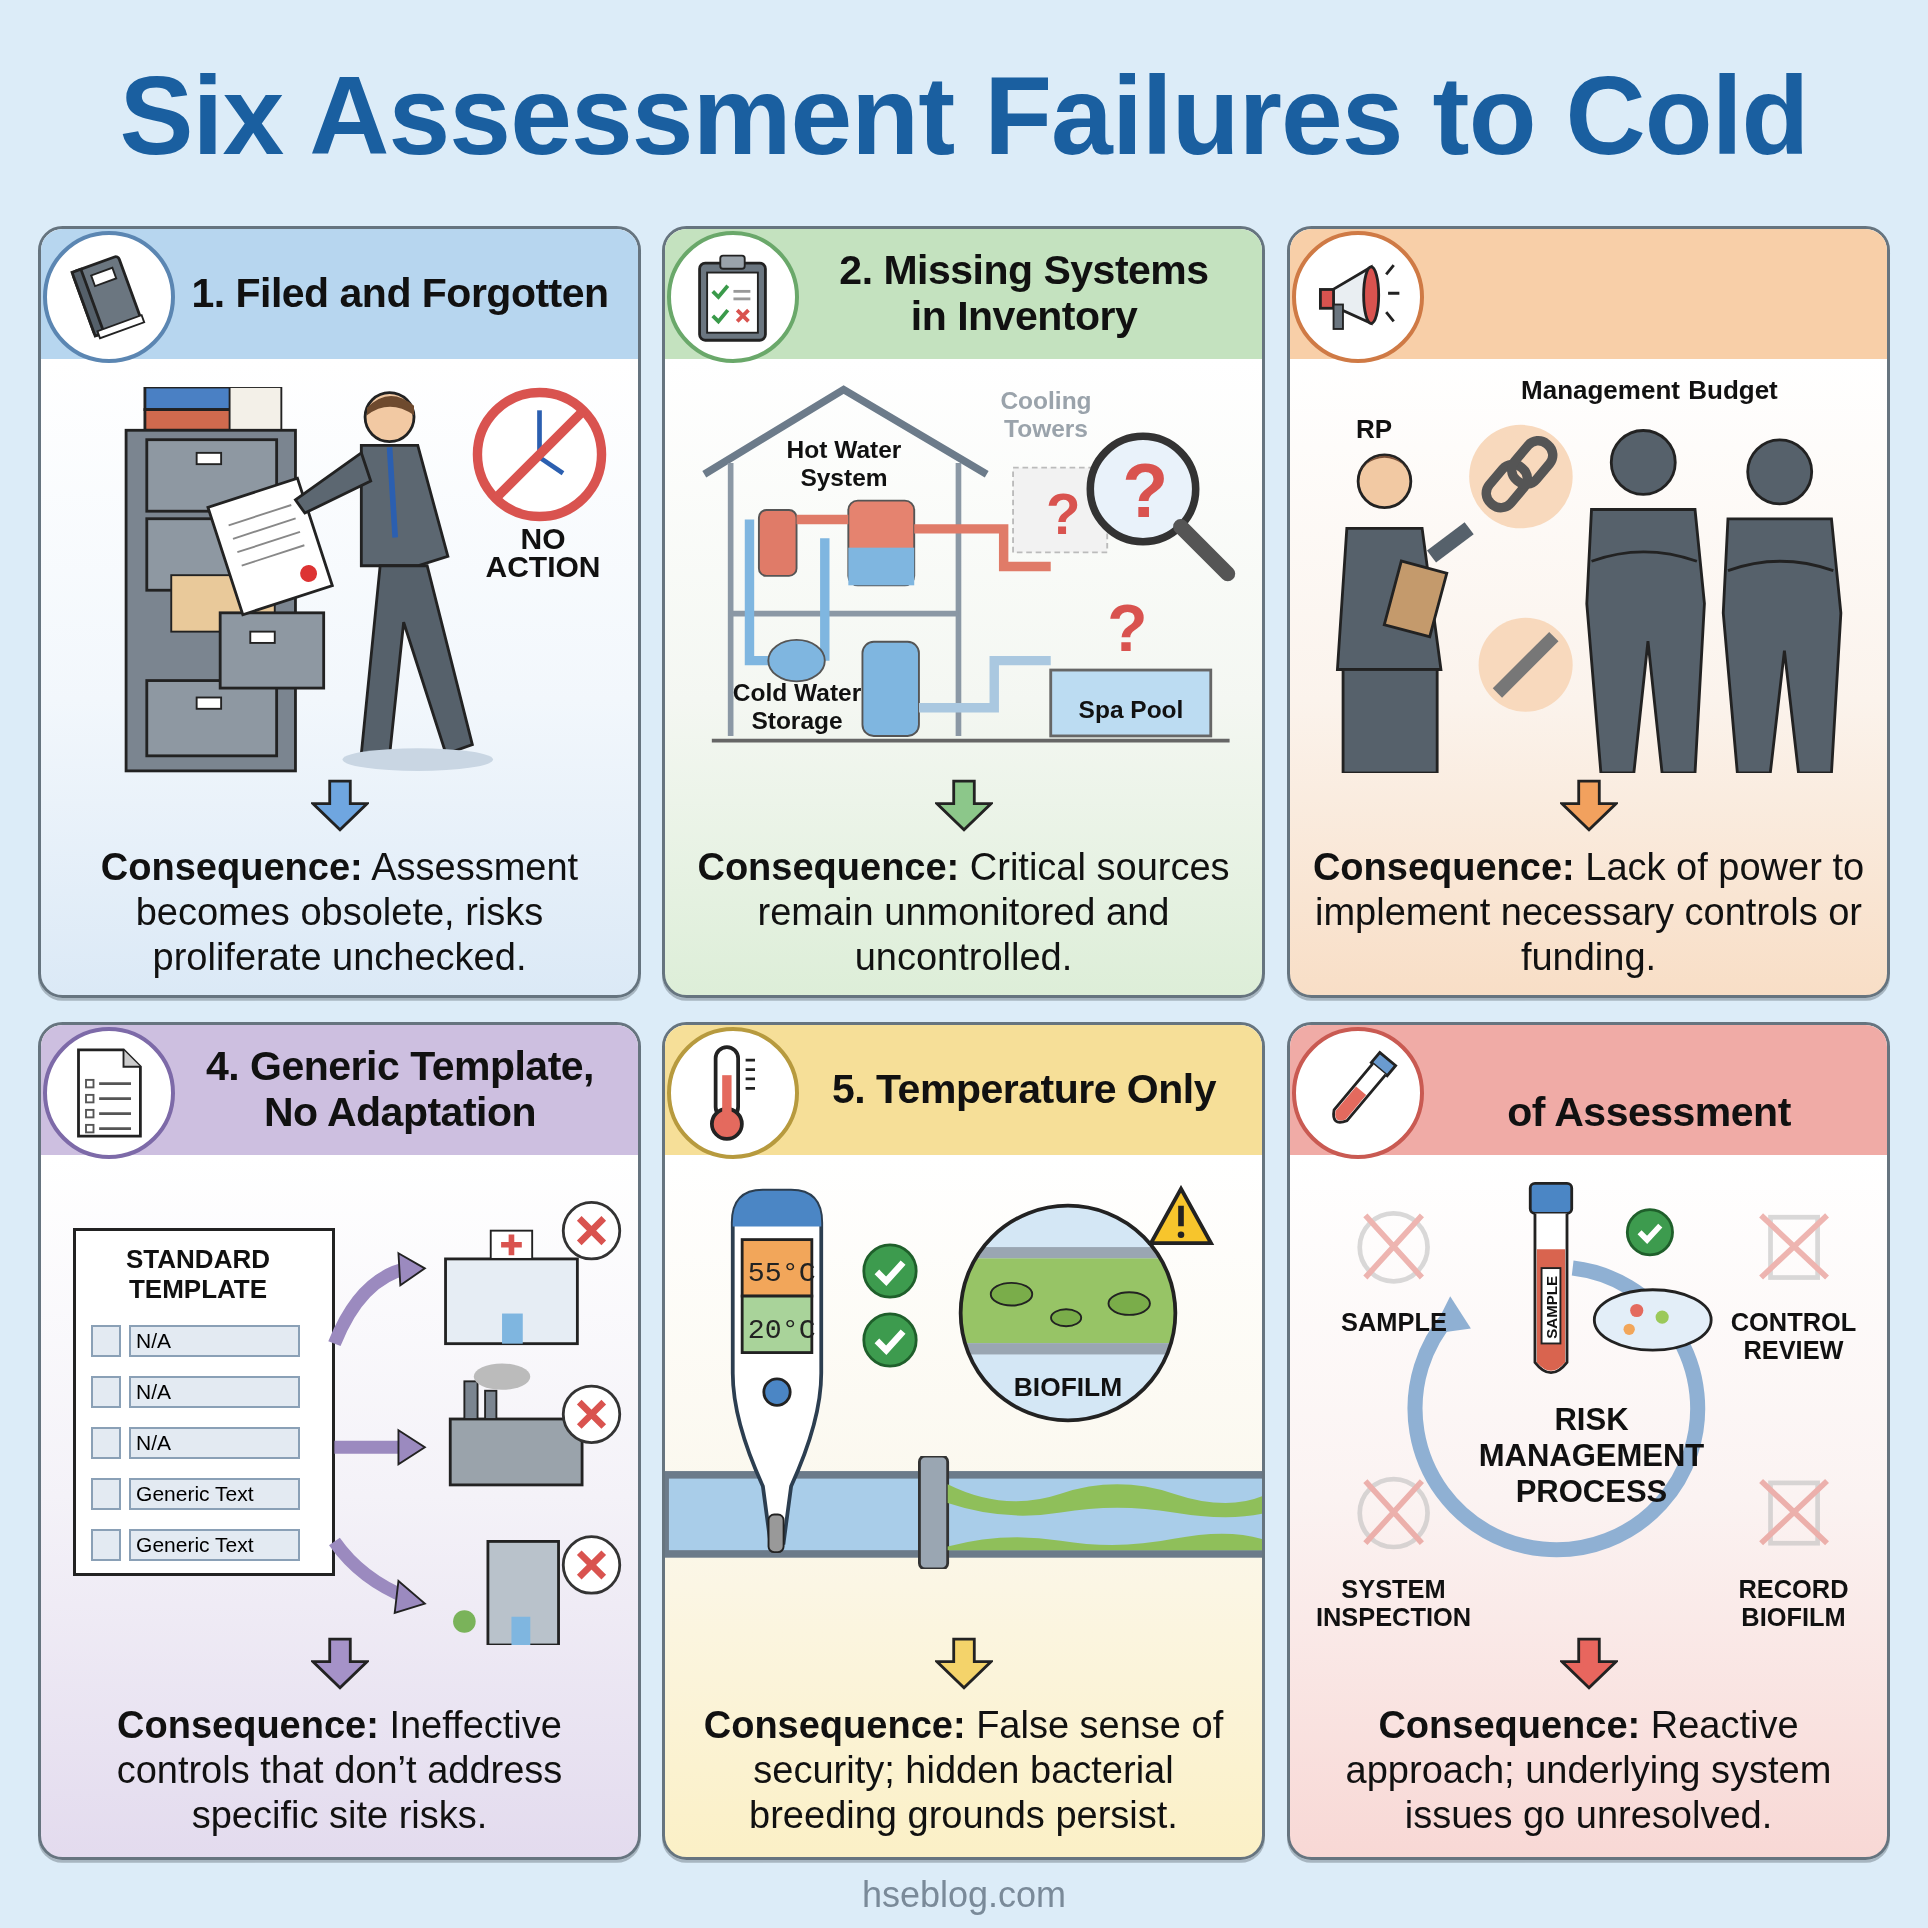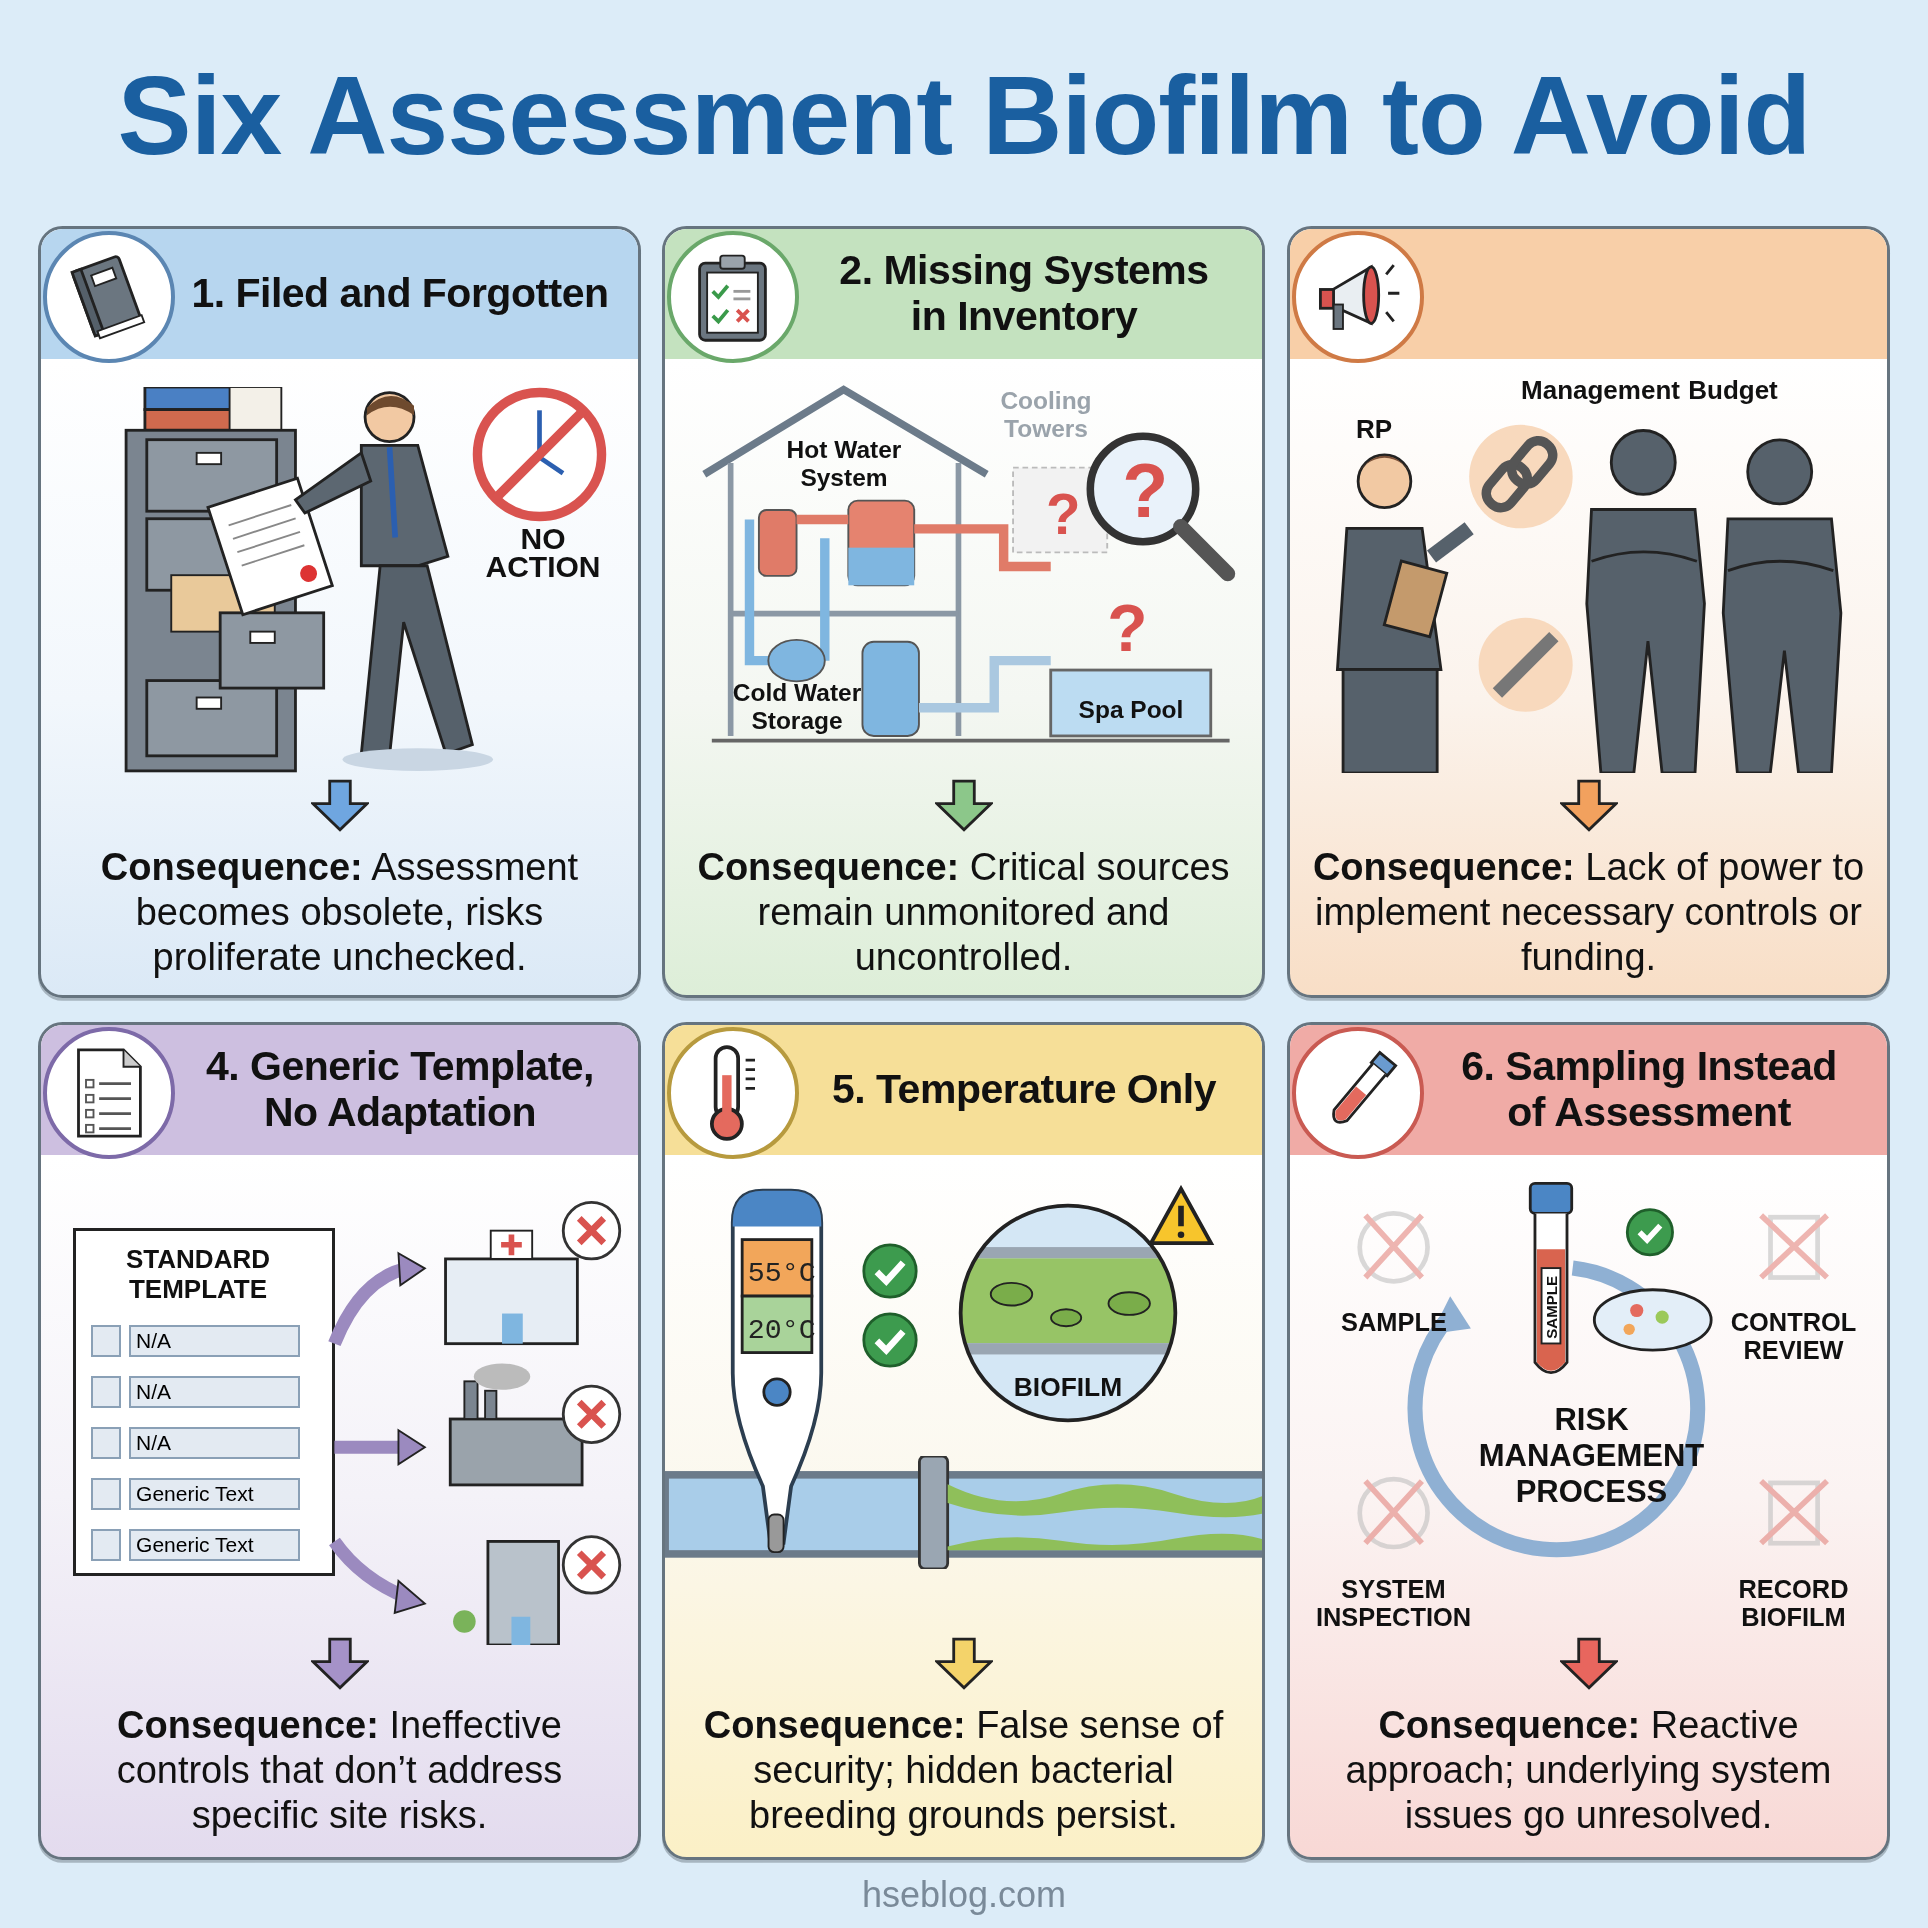--- a/index.html
+++ b/index.html
@@ -13,21 +13,21 @@
   .arrow-down{position:absolute;left:50%;transform:translateX(-50%);}
   .cons{position:absolute;left:19px;right:19px;text-align:center;font-size:38px;line-height:45px;color:#111;}
   .cons b{font-weight:bold;}
   .lbl{position:absolute;font-weight:bold;color:#111;font-size:25.4px;line-height:28px;text-align:center;font-family:"Liberation Sans",sans-serif;}
   .footer{position:absolute;left:0;width:1928px;top:1874px;text-align:center;color:#7a8a99;font-size:36px;}
   svg{display:block;}
 </style>
 </head>
 <body>
 
-<div class="title">Six Assessment Biofilm to Avoid</div>
+<div class="title">Six Assessment Failures to Cold</div>
 
 <div class="card" style="left:38px;top:226px;height:772px;background:linear-gradient(#fff 132px,#f2f7fc 471px,#dbe9f6);">
   <div class="head" style="background:#b7d6ef;">
     <div class="circle" style="border-color:#5b86b2;">
       <svg width="94" height="94" viewBox="0 0 100 100">
           <g transform="rotate(-20 50 50)">
             <rect x="22" y="12" width="52" height="72" rx="4" fill="#6b7680" stroke="#222" stroke-width="3"></rect>
             <rect x="22" y="12" width="10" height="72" fill="#55606a" stroke="#222" stroke-width="3"></rect>
             <rect x="40" y="22" width="24" height="12" fill="#fff" stroke="#222" stroke-width="2"></rect>
             <rect x="26" y="80" width="50" height="8" fill="#fff" stroke="#222" stroke-width="2"></rect>
@@ -347,21 +347,21 @@
     <div class="circle" style="border-color:#c95a52;">
       <svg width="94" height="94" viewBox="0 0 100 100">
           <g transform="rotate(40 50 50)">
             <rect x="40" y="2" width="22" height="14" fill="#6a9bd0" stroke="#222" stroke-width="3"></rect>
             <path d="M42 16 V80 Q51 96 60 80 V16" fill="#fff" stroke="#222" stroke-width="3"></path>
             <path d="M44 46 V80 Q51 92 58 80 V46Z" fill="#e46a5e"></path>
           </g>
         </svg>
     </div>
     <div class="htitle">
-        <span><span>6. Sampling Instead</span><br><span>of Assessment</span></span>
+        <span><br><span>of Assessment</span></span>
       </div>
   </div>
   <div class="illus" style="height:490px;">
     <svg style="position:absolute;left:0;top:0;" width="603" height="490" viewBox="0 0 640 520">
       <path d="M170 170 A150 150 0 1 0 300 120" stroke="#8fb0d3" stroke-width="16" fill="none"></path>
       <path d="M150 190 L170 150 L192 184 Z" fill="#8fb0d3"></path>
 
       <rect x="255" y="30" width="44" height="32" rx="5" fill="#4b86c5" stroke="#222" stroke-width="3"></rect>
       <path d="M260 62 V220 Q277 242 294 220 V62" fill="#fff" stroke="#222" stroke-width="3"></path>
       <path d="M262 100 V220 Q277 238 292 220 V100Z" fill="#d9644f"></path>

